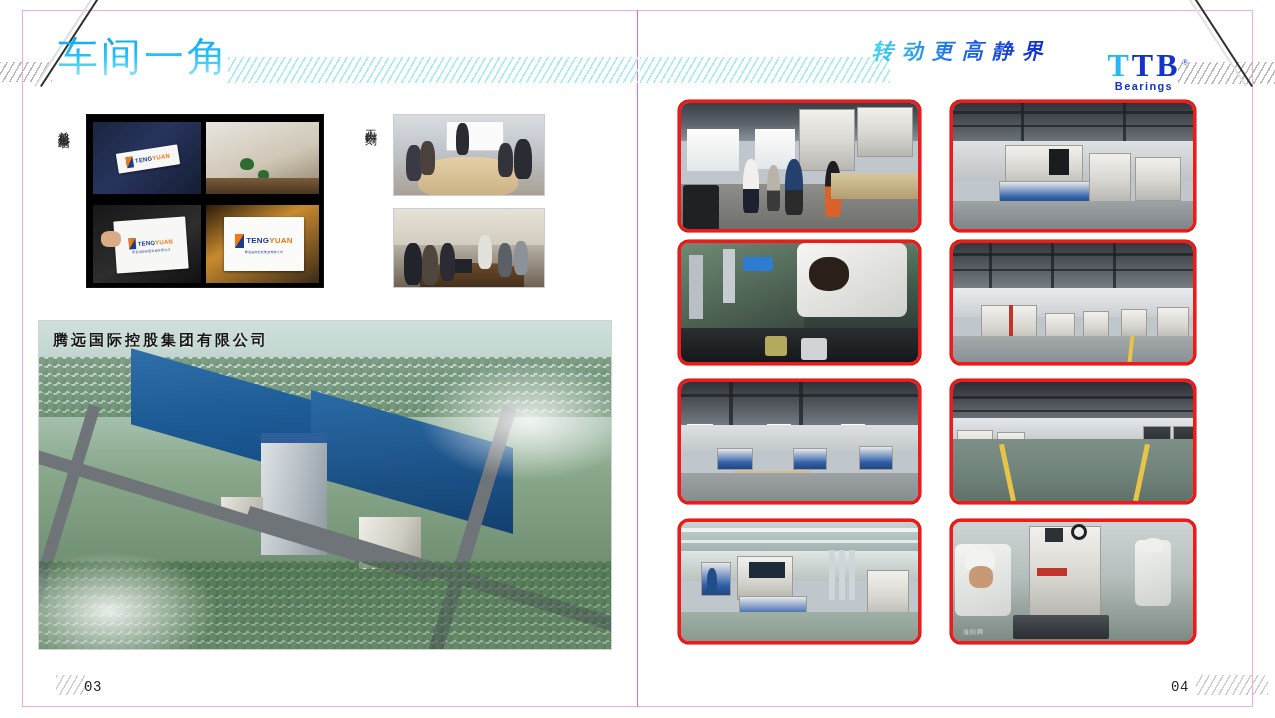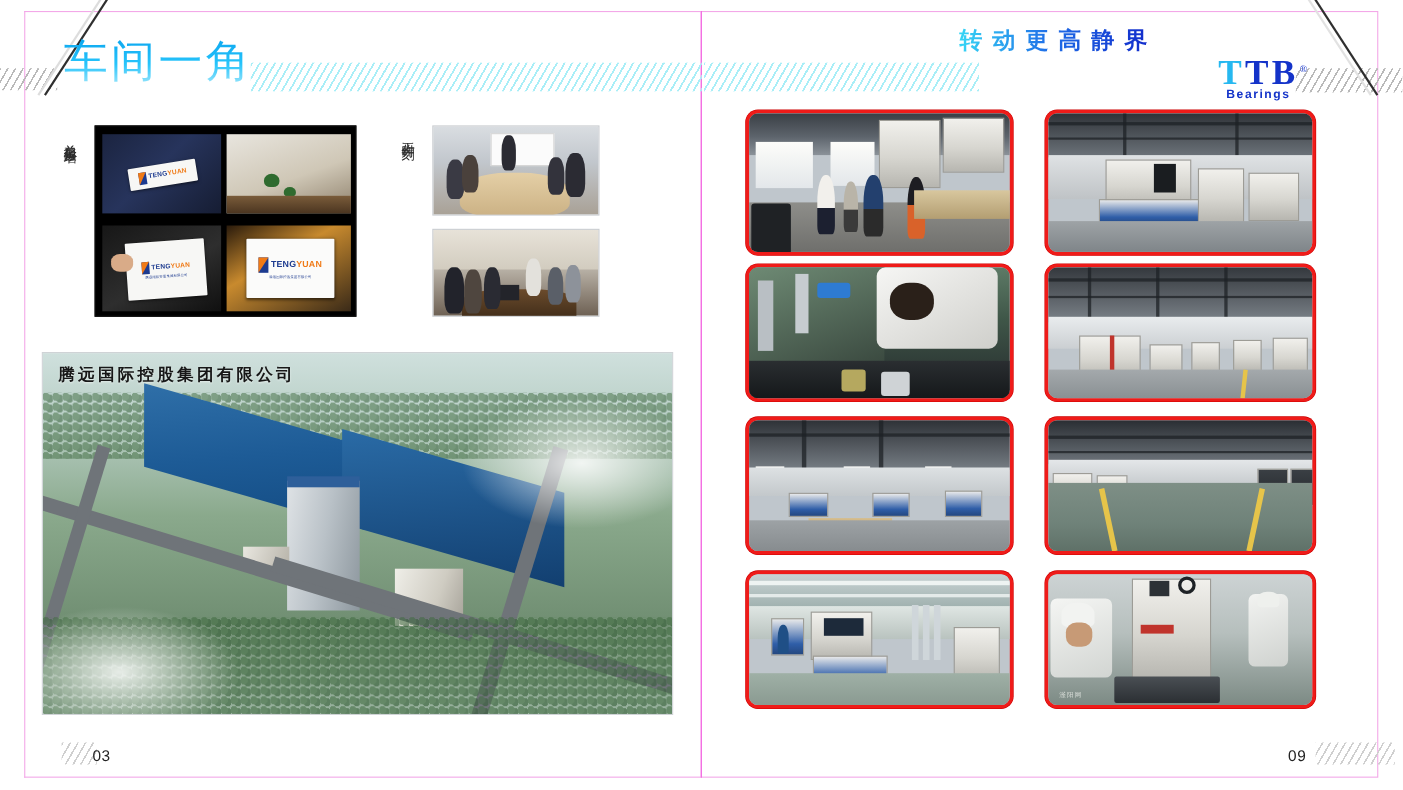--- a/index.html
+++ b/index.html
@@ -57,24 +57,24 @@
     position: absolute; left: 58px; top: 34px;
     font-size: 40px; line-height: 44px; letter-spacing: 3px;
     font-family: "DejaVu Sans", "Liberation Sans", sans-serif;
     font-weight: 400;
     background: linear-gradient(180deg, #0aa5ef 0%, #27c4fb 55%, #9fe6fb 100%);
     -webkit-background-clip: text; background-clip: text;
     color: transparent; -webkit-text-fill-color: transparent;
     white-space: nowrap;
   }
   #tagline {
-    position: absolute; left: 872px; top: 23px;
+    position: absolute; left: 872px; top: 37px;
     font-size: 21px; letter-spacing: 9px; white-space: nowrap;
     font-family: "DejaVu Serif", "Liberation Serif", serif;
-    font-weight: 700; 
+    font-weight: 700; font-style: italic;
     background: linear-gradient(90deg,#36d5f5 0%, #1f6fe8 45%, #1126c9 100%);
     -webkit-background-clip: text; background-clip: text;
     color: transparent; -webkit-text-fill-color: transparent;
   }
 
   
   #logo { position: absolute; left: 1096px; top: 48px; width: 96px; text-align: center; }
   #logo .marks { font-size: 32px; font-weight: 700; line-height: 34px; letter-spacing: 3px;
                  font-family: "Liberation Serif","DejaVu Serif",serif; position: relative; display:inline-block;text-align:center; }
   #logo .t1 { color: #26b8f0; }
@@ -177,21 +177,21 @@
   .mach { position:absolute; background: linear-gradient(180deg,#f1f0ec 0%, #d7d6d0 55%, #b7b6b0 100%);
           border:1px solid #9d9c96; }
   .mach.blue { background: linear-gradient(180deg,#e8e9ea 0%, #2f5ea8 70%, #24477f 100%); }
   .win { position:absolute; background: linear-gradient(180deg,#fdfdfa 0%, #e3e7ea 100%); }
   .guy { position:absolute; border-radius: 45% 45% 15% 15%; }
   .lane { position:absolute; background:#e6c44a; }
 
   
   .pageno {
     position:absolute; font-size: 14px; color:#222; letter-spacing:.5px;
-    font-family: Liberation Sans, sans-serif;
+    font-family: Liberation Mono, monospace;
   }
   #pageno-left  { left: 84px;  top: 679px; }
   #pageno-right { left: 1171px;top: 679px; }
 
   .watermark { position:absolute; font-size:6px; color:#d8ddd8; letter-spacing:1px; }
 </style>
 </head>
 <body>
 
 <div class="spread">
@@ -446,15 +446,15 @@
       <div style="position:absolute;left:12px;top:26px;width:30px;height:22px;background:#f2f3f1;border-radius:45% 45% 20% 20%;"></div>
       <div style="position:absolute;left:16px;top:44px;width:24px;height:22px;background:#c79a76;border-radius:40%;"></div>
       <div style="position:absolute;left:182px;top:18px;width:36px;height:66px;background:linear-gradient(160deg,#f2f3f1,#cfd2cf);border-radius:6px;"></div>
       <div style="position:absolute;left:190px;top:16px;width:20px;height:14px;background:#eef0ed;border-radius:45% 45% 20% 20%;"></div>
       <div style="position:absolute;left:60px;bottom:2px;width:96px;height:24px;background:linear-gradient(180deg,#4a4f54,#2b2f33);border-radius:2px;"></div>
       <div class="watermark" style="left:10px;bottom:4px;">滏阳网</div>
     </div>
   </div>
 
   <div class="pageno" id="pageno-left">03</div>
-  <div class="pageno" id="pageno-right">09</div>
+  <div class="pageno" id="pageno-right">04</div>
 
 </div>
 
 </body></html>

